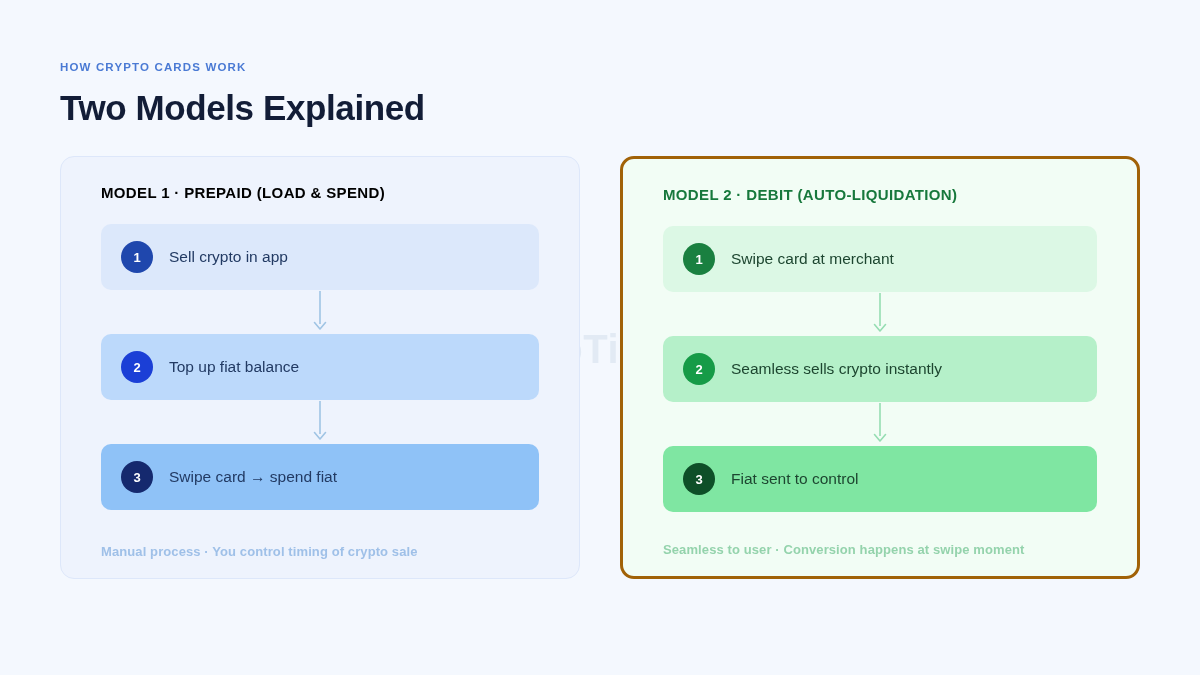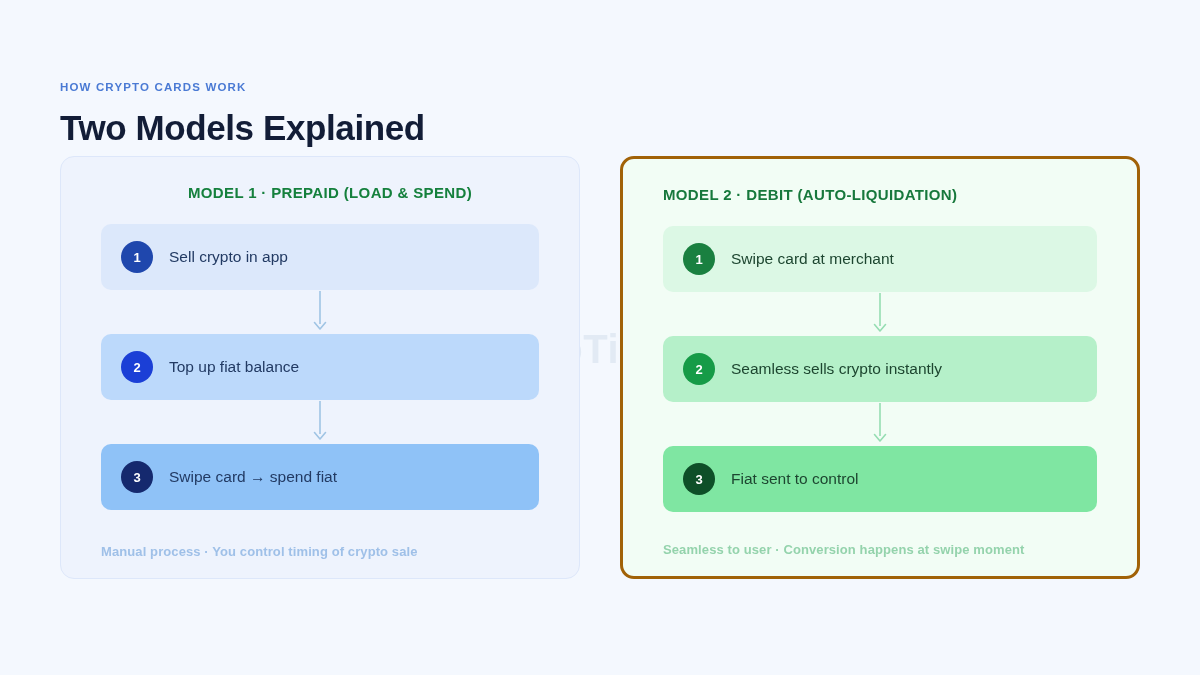--- a/index.html
+++ b/index.html
@@ -29,21 +29,21 @@
     color:#dfe8f3;
     opacity:.85;
     z-index:0;
     pointer-events:none;
     user-select:none;
   }
 
   
   .header{
     position:absolute;
-    left:60px; top:82px;
+    left:60px; top:62px;
     z-index:3;
   }
   .eyebrow{
     font-size:11.5px;
     font-weight:700;
     letter-spacing:1.15px;
     color:#4a7ad4;
     text-transform:uppercase;
     line-height:1;
   }
@@ -81,21 +81,21 @@
   }
 
   .panel-title{
     font-size:15px;
     font-weight:700;
     letter-spacing:0.35px;
     text-transform:uppercase;
     margin-left:20px;
     line-height:1;
   }
-  .panel--blue .panel-title{ color:#15803d;text-align:center; }
+  .panel--blue .panel-title{ color:#000000; }
   .panel--green .panel-title{ color:#17783c; }
 
   
   .steps{
     margin-top:24px;
     padding:0 20px;
   }
   .step{
     height:66px;
     border-radius:10px;

